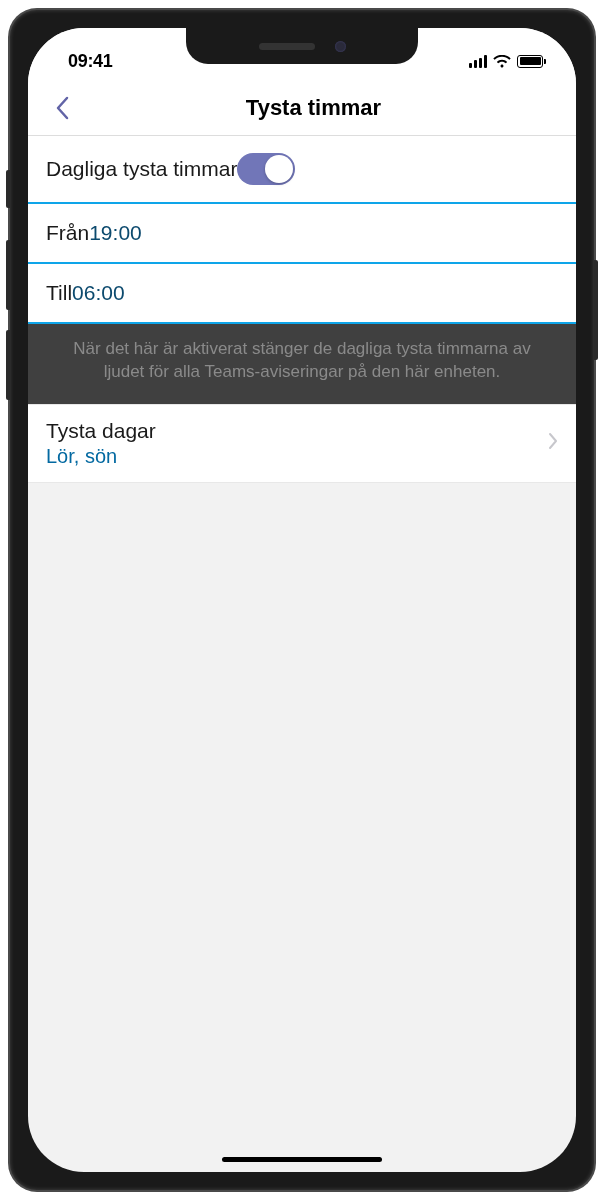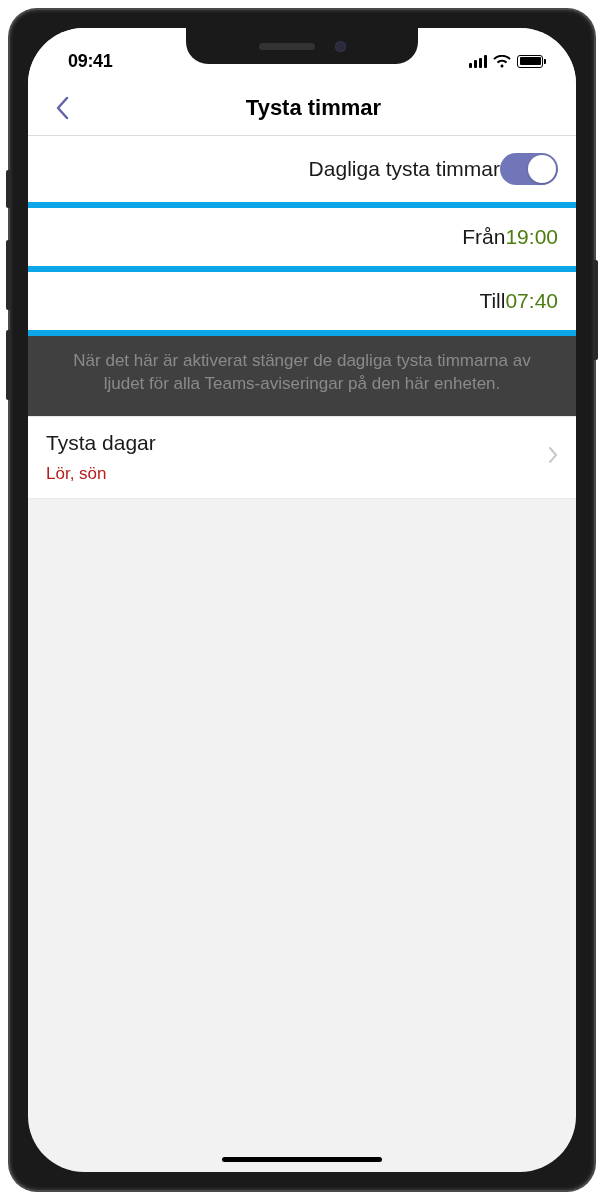--- a/index.html
+++ b/index.html
@@ -191,31 +191,31 @@
       margin-left: 23px;
     }
     .content {
       background: #f2f2f2;
     }
     .row {
       background: #fff;
       padding: 17px 18px;
       display: flex;
       align-items: center;
-      justify-content: flex-end;
-      border-bottom: 6px solid #0ea5e9;
+      justify-content: flex-start;
+      border-bottom: 2px solid #0ea5e9;
     }
     .row-label {
       font-size: 21px;
       color: #1a1a1a;
       font-weight: 400;
     }
     .row-value {
       font-size: 21px;
-      color: #4d7c0f;
+      color: #0c4a6e;
       font-weight: 400;
     }
     .toggle {
       width: 58px;
       height: 32px;
       background: #7176b8;
       border-radius: 16px;
       position: relative;
       cursor: pointer;
     }
@@ -243,29 +243,29 @@
       display: flex;
       align-items: center;
       justify-content: space-between;
       border-top: 1px solid #e8e8e8;
       border-bottom: 0.5px solid #e8e8e8;
       cursor: pointer;
     }
     .row-nav-text {
       display: flex;
       flex-direction: column;
-      gap: 9px;
+      gap: 2px;
     }
     .row-nav-title {
       font-size: 21px;
       color: #1a1a1a;
     }
     .row-nav-subtitle {
-      font-size: 17px;
-      color: #b91c1c;
+      font-size: 20px;
+      color: #0369a1;
     }
     .chevron {
       color: #c7c7cc;
     }
     .home-indicator {
       position: absolute;
       bottom: 10px;
       left: 50%;
       transform: translateX(-50%);
       width: 160px;
@@ -331,21 +331,21 @@
         </div>
       </div>
 
       <div class="row">
         <span class="row-label">Från</span>
         <span class="row-value">19:00</span>
       </div>
 
       <div class="row">
         <span class="row-label">Till</span>
-        <span class="row-value">07:40</span>
+        <span class="row-value">06:00</span>
       </div>
 
       <div class="description">När det här är aktiverat stänger de dagliga tysta timmarna av ljudet för alla Teams-aviseringar på den här enheten.</div>
 
       <div class="row-nav">
         <div class="row-nav-text">
           <span class="row-nav-title">Tysta dagar</span>
           <span class="row-nav-subtitle">Lör, sön</span>
         </div>
         <div class="chevron">

